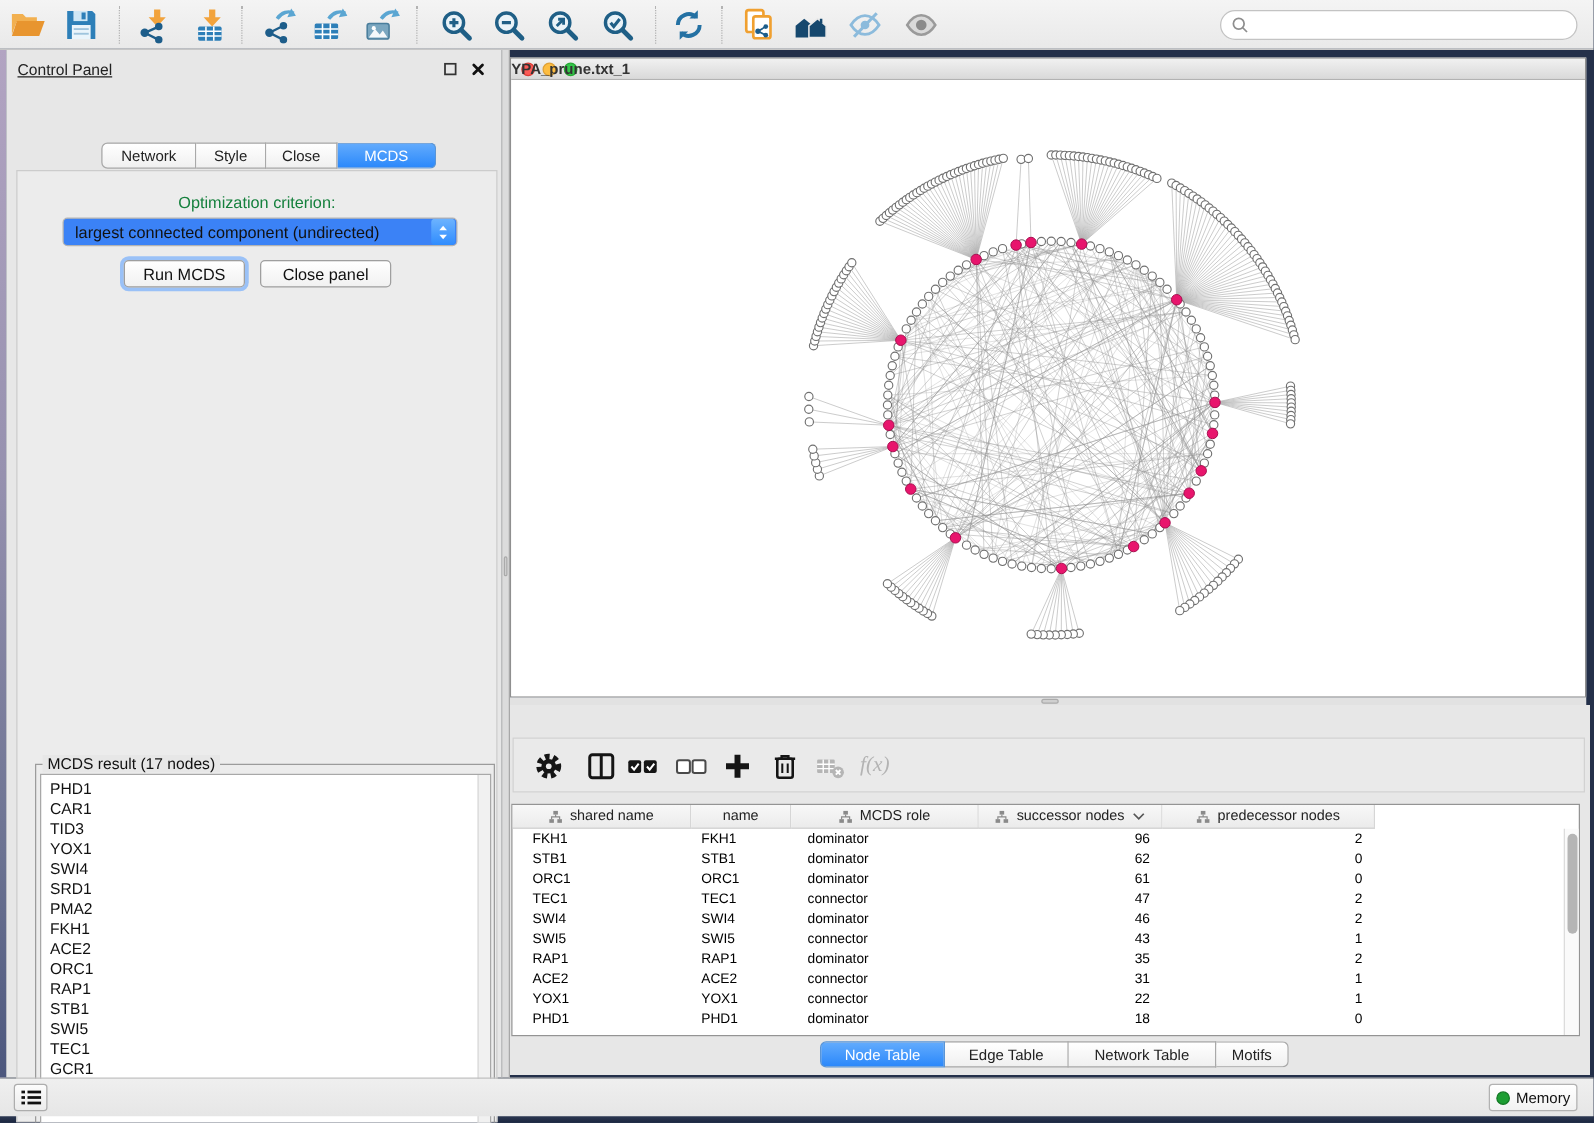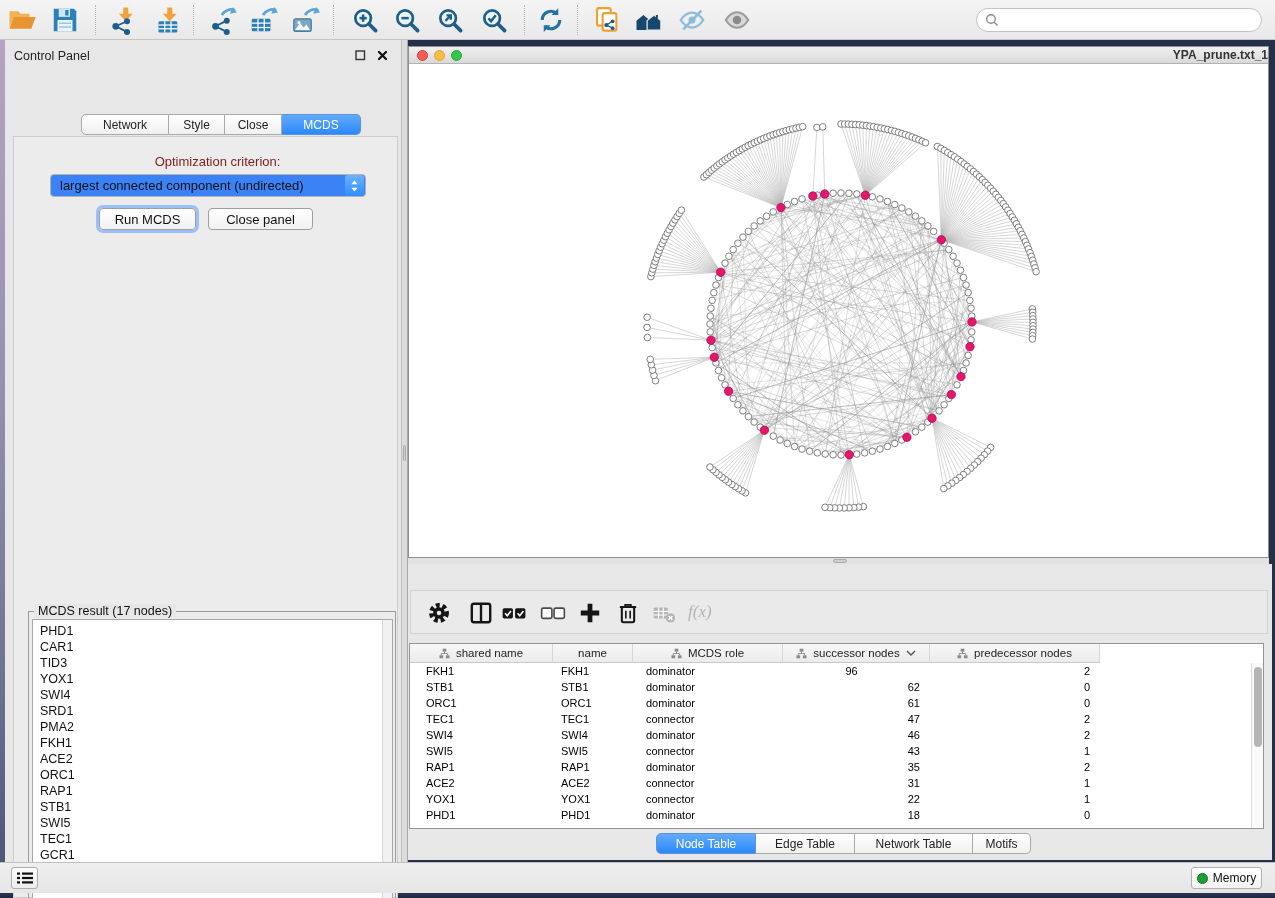--- a/index.html
+++ b/index.html
@@ -21,35 +21,35 @@
   #search-box { position:absolute; left:976px; top:8px; width:286px; height:24px; background:#fff;
     border:1px solid #c3c3c3; border-radius:12px; display:flex; align-items:center; padding-left:8px; }
   #search-box svg { flex:0 0 auto; }
   #search-input { border:none; outline:none; background:transparent; flex:1; font-size:12px; padding-left:5px; }
 
   
   #ctrl { left:5px; top:40px; width:396px; height:822px; background:#e7e7e7; }
   .panel-title { font-size:12.5px; color:#222; }
   .win-mini-btn { display:inline-flex; align-items:center; justify-content:center; width:14px; height:14px; }
   #ctrl-header { left:0; top:8px; width:100%; height:18px; }
-  #ctrl-title { position:absolute; left:9px; top:1px; }
+  #ctrl-title { position:absolute; left:9px; top:1px;text-decoration:underline; }
   #ctrl-float { position:absolute; right:34px; top:0; }
   #ctrl-close { position:absolute; right:12px; top:0; }
 
   .seg-tabs { display:flex; height:21px; }
   .seg-tab { border:1px solid #a9a9a9; border-left:none; background:linear-gradient(#ffffff,#f0f0f0);
     font-size:12px; color:#222; display:flex; align-items:center; justify-content:center; }
   .seg-tab:first-child { border-left:1px solid #a9a9a9; border-radius:5px 0 0 5px; }
   .seg-tab:last-child { border-radius:0 5px 5px 0; }
   .seg-tab.active { background:linear-gradient(#62abfd,#2b88fb); color:#fff; border-color:#5a95d6; }
   #ctrl-tabs { left:76px; top:74px; }
 
   #tab-page { left:8px; top:96px; width:385px; height:762px; background:#ececec;
     border:1px solid #cccccc; }
-  #opt-label { left:12px; top:17px; width:100%; text-align:center; font-size:13px; color:#7f1d1d; }
+  #opt-label { left:0; top:17px; width:100%; text-align:center; font-size:13px; color:#15803d; }
   #opt-select { left:36px; top:37px; width:316px; height:23px; background:#3b82f6; border:1px solid #b3b3b3;
     border-radius:4px; display:flex; align-items:center; overflow:hidden; }
   #opt-select .val { flex:1; font-size:13px; padding-left:9px; color:#111; white-space:nowrap; }
   #opt-select .stepper { width:19px; height:21px; margin-right:1px; border-radius:3px;
     background:linear-gradient(#6db3fe,#2f8cfe); display:flex; align-items:center; justify-content:center; }
   .push-btn { position:absolute; height:22px; background:linear-gradient(#ffffff,#f1f1f1);
     border:1px solid #9f9f9f; border-radius:4px; font-size:13px; color:#111;
     display:flex; align-items:center; justify-content:center; }
   #btn-run { left:85px; top:71px; width:97px; box-shadow:0 0 0 3px rgba(100,165,255,.6); }
   #btn-close-panel { left:194px; top:71px; width:105px; }
@@ -72,21 +72,21 @@
 
   
   #netwin { left:408px; top:46px; width:861px; height:512px; border:1px solid #8f8f8f; background:#fff; }
   #net-titlebar { position:absolute; left:0; top:0; width:100%; height:17px;
     background:linear-gradient(#f1f1f1,#d9d9d9); border-bottom:1px solid #b2b2b2;
     display:flex; align-items:center; }
   .tl { width:11px; height:11px; border-radius:50%; margin-left:8px; }
   #tl-red { background:#fc5b57; border:1px solid #dd3c36; }
   #tl-yellow { background:#fdbd41; border:1px solid #dfa036; }
   #tl-green { background:#34c84a; border:1px solid #27a835; }
-  #net-title { position:absolute; left:0; right:0; text-align:right; font-size:12px; font-weight:bold; color:#333; }
+  #net-title { position:absolute; left:0; right:0; text-align:left; font-size:12px; font-weight:bold; color:#333; }
   #net-canvas { position:absolute; left:0; top:17px; width:859px; height:493px; background:#fff; }
   #net-canvas svg { width:100%; height:100%; }
   .e-chord { stroke:#9c9c9c; stroke-width:0.6; opacity:0.4; }
   .e-star  { stroke:#8f8f8f; stroke-width:0.65; opacity:0.5; }
   .e-fan   { stroke:#b3b3b3; stroke-width:0.6; opacity:0.9; }
   .n-ring  { fill:#fff; stroke:#707070; stroke-width:0.9; }
   .n-hub   { fill:#e8156d; stroke:#a90f50; stroke-width:0.8; }
 
   
   #hsplit { left:408px; top:558px; width:861px; height:6px; background:#e2e2e2; }
@@ -277,21 +277,21 @@
           <rect x="1" y="1" width="8.5" height="8.5" fill="none" stroke="#333" stroke-width="1.4"></rect>
         </svg>
       </span>
     <span id="ctrl-close" class="win-mini-btn">
         <svg width="11" height="11" viewBox="0 0 11 11">
           <path d="M2 2l7 7M9 2l-7 7" stroke="#111" stroke-width="2.2" stroke-linecap="round"></path>
         </svg>
       </span>
   </div>
   <div class="abs seg-tabs" id="ctrl-tabs">
-    <div class="seg-tab" style="width:88px">Network</div>
+    <div class="seg-tab" style="width:76px">Network</div>
     <div class="seg-tab" style="width:56px">Style</div>
     <div class="seg-tab" style="width:57px">Close</div>
     <div class="seg-tab active" style="width:79px">MCDS</div>
   </div>
   <div class="abs" id="tab-page">
     <div class="abs" id="opt-label">Optimization criterion:</div>
     <div class="abs" id="opt-select">
       <span class="val">largest connected component (undirected)</span>
       <span class="stepper">
           <svg width="9" height="14" viewBox="0 0 10 14">
@@ -1156,21 +1156,21 @@
             <path d="M6 4v2M2.5 8V6h7v2" stroke="#8a8a8a" fill="none"></path>
           </svg>
           <span>predecessor nodes</span>
         </div>
       </div>
     <div id="tbl-body" style="position:absolute;left:0;top:19px;right:12px;">
         <div class="tbl-row">
           <div class="td" style="width: 143px; padding: 0px 0px 0px 16px;">FKH1</div>
           <div class="td" style="width: 80px; padding: 0px 0px 0px 8px;">FKH1</div>
           <div class="td" style="width: 150px; padding: 0px 0px 0px 13px;">dominator</div>
-          <div class="td num" style="width: 147px; padding: 0px 10px 0px 0px; text-align: center;">96</div>
+          <div class="td num" style="width: 147px; padding: 0px 10px 0px 0px;">96</div>
           <div class="td num" style="width: 170px; padding: 0px 10px 0px 0px;">2</div>
         </div>
         <div class="tbl-row">
           <div class="td" style="width: 143px; padding: 0px 0px 0px 16px;">STB1</div>
           <div class="td" style="width: 80px; padding: 0px 0px 0px 8px;">STB1</div>
           <div class="td" style="width: 150px; padding: 0px 0px 0px 13px;">dominator</div>
           <div class="td num" style="width: 147px; padding: 0px 10px 0px 0px;">62</div>
           <div class="td num" style="width: 170px; padding: 0px 10px 0px 0px;">0</div>
         </div>
         <div class="tbl-row">

